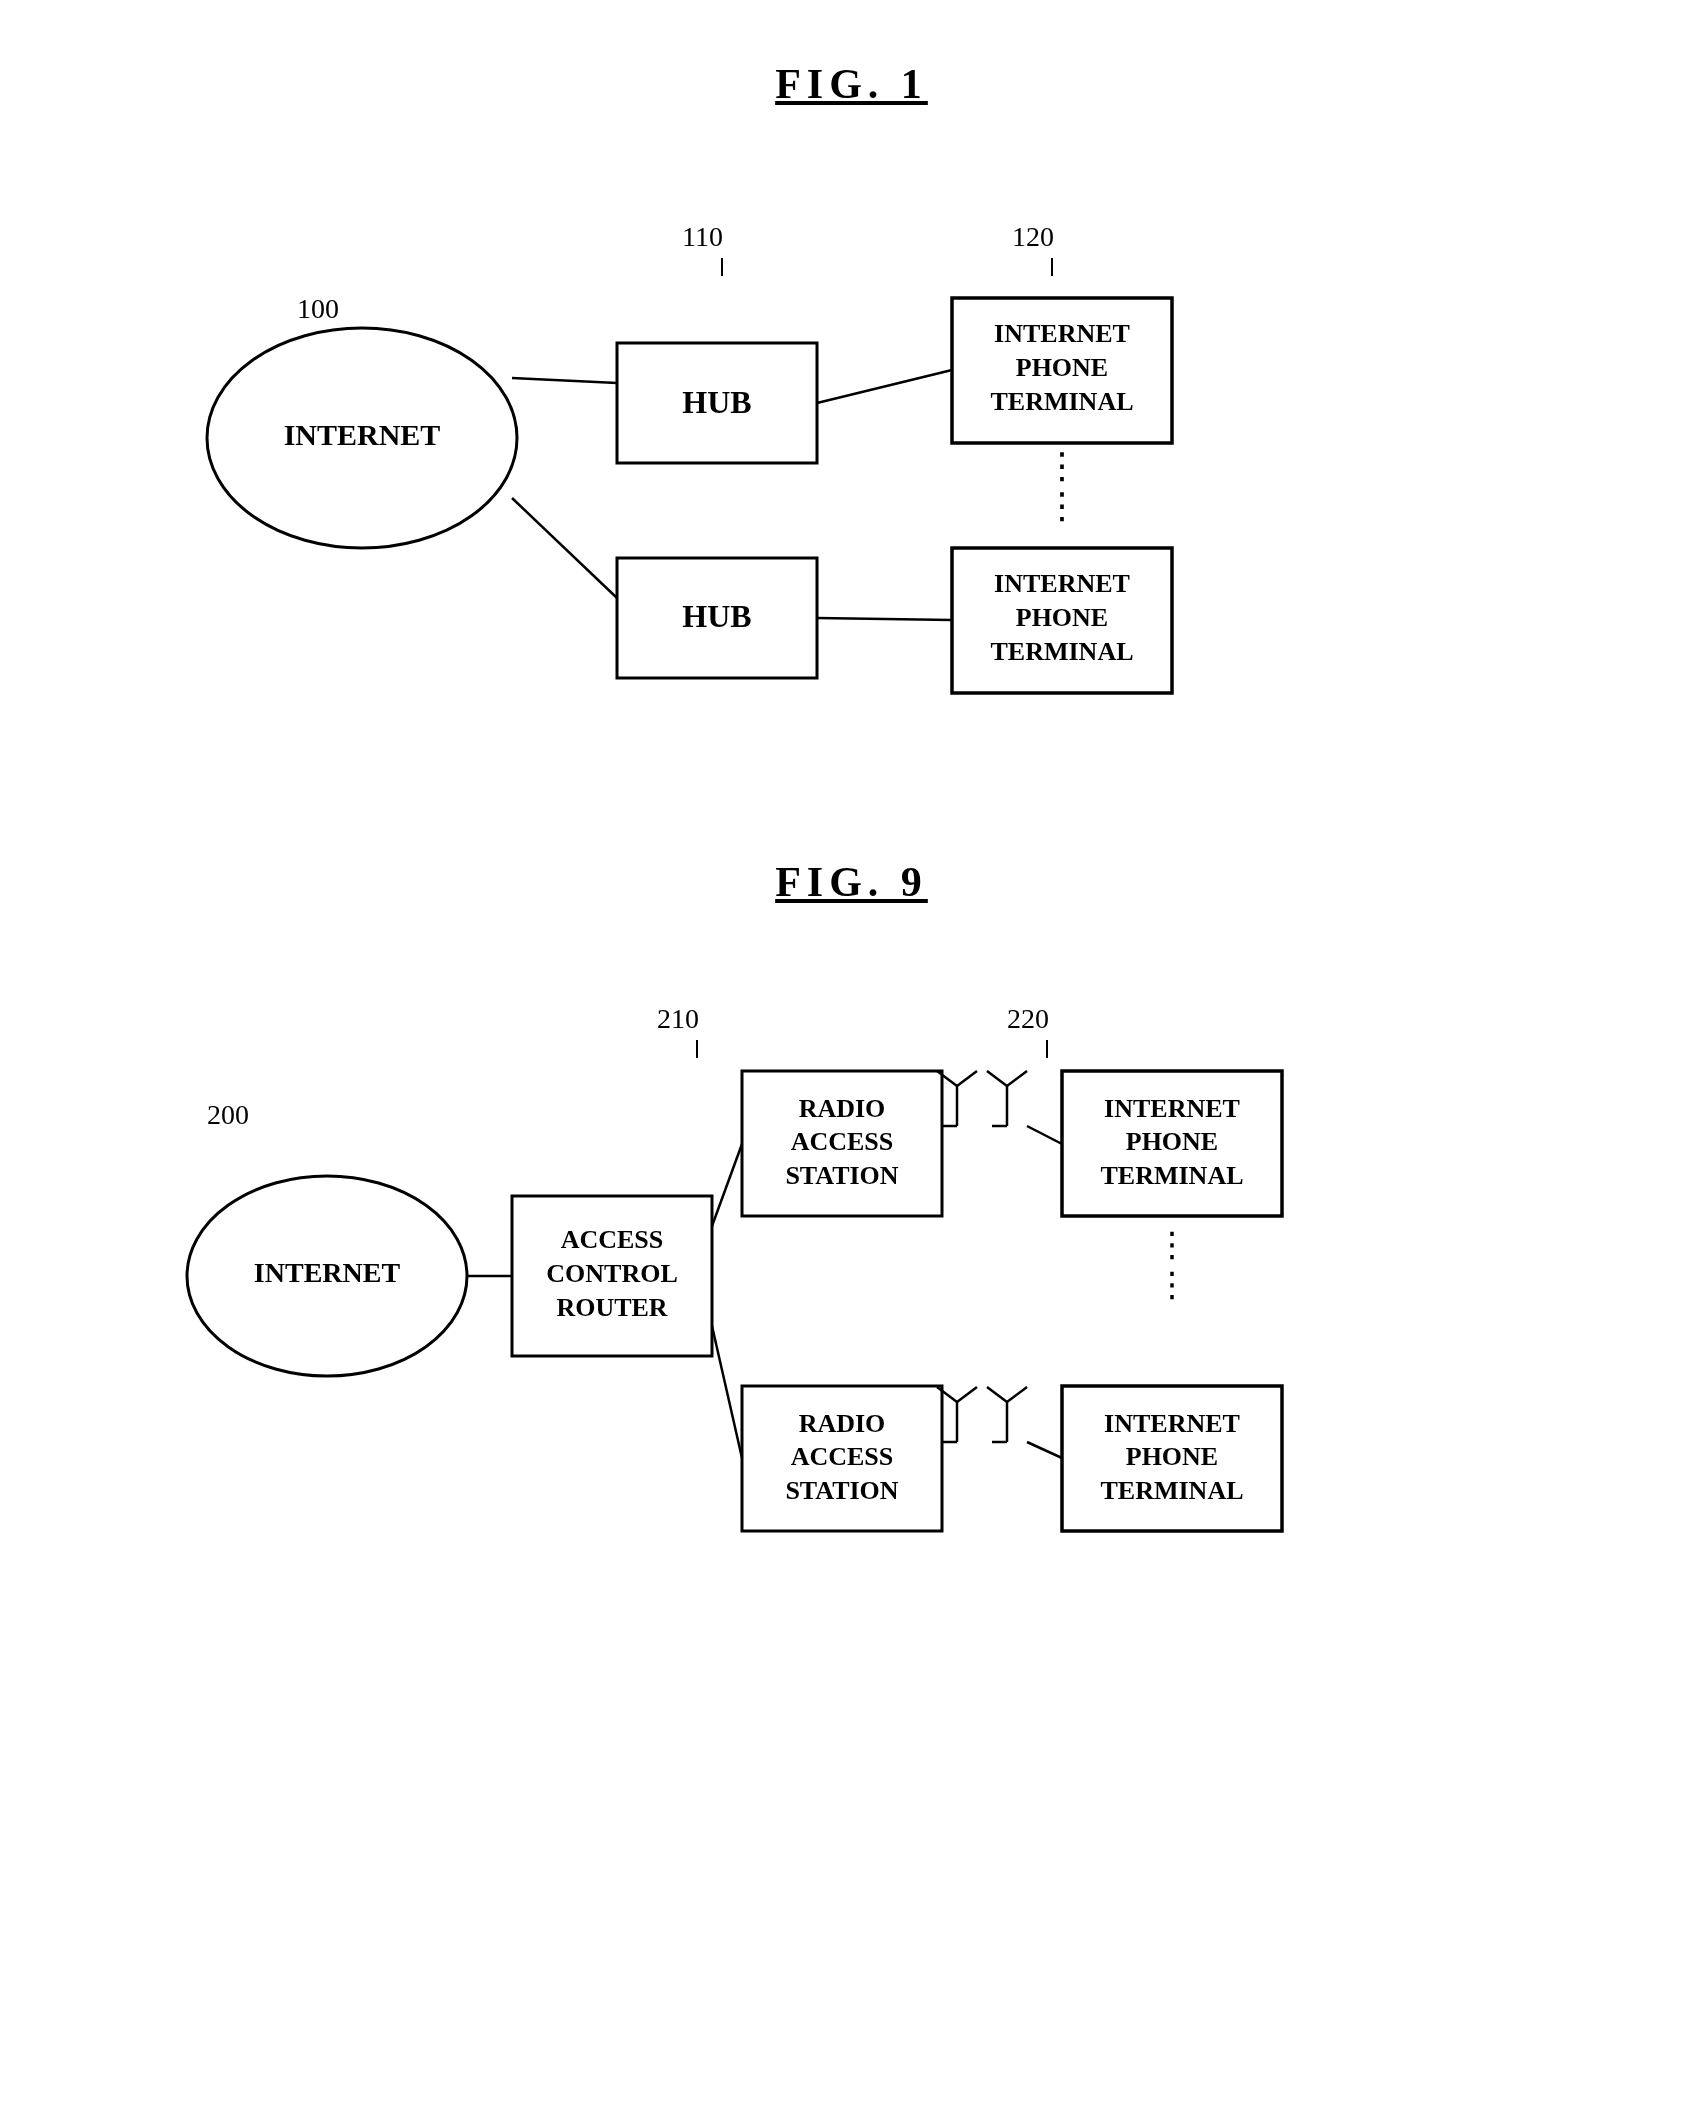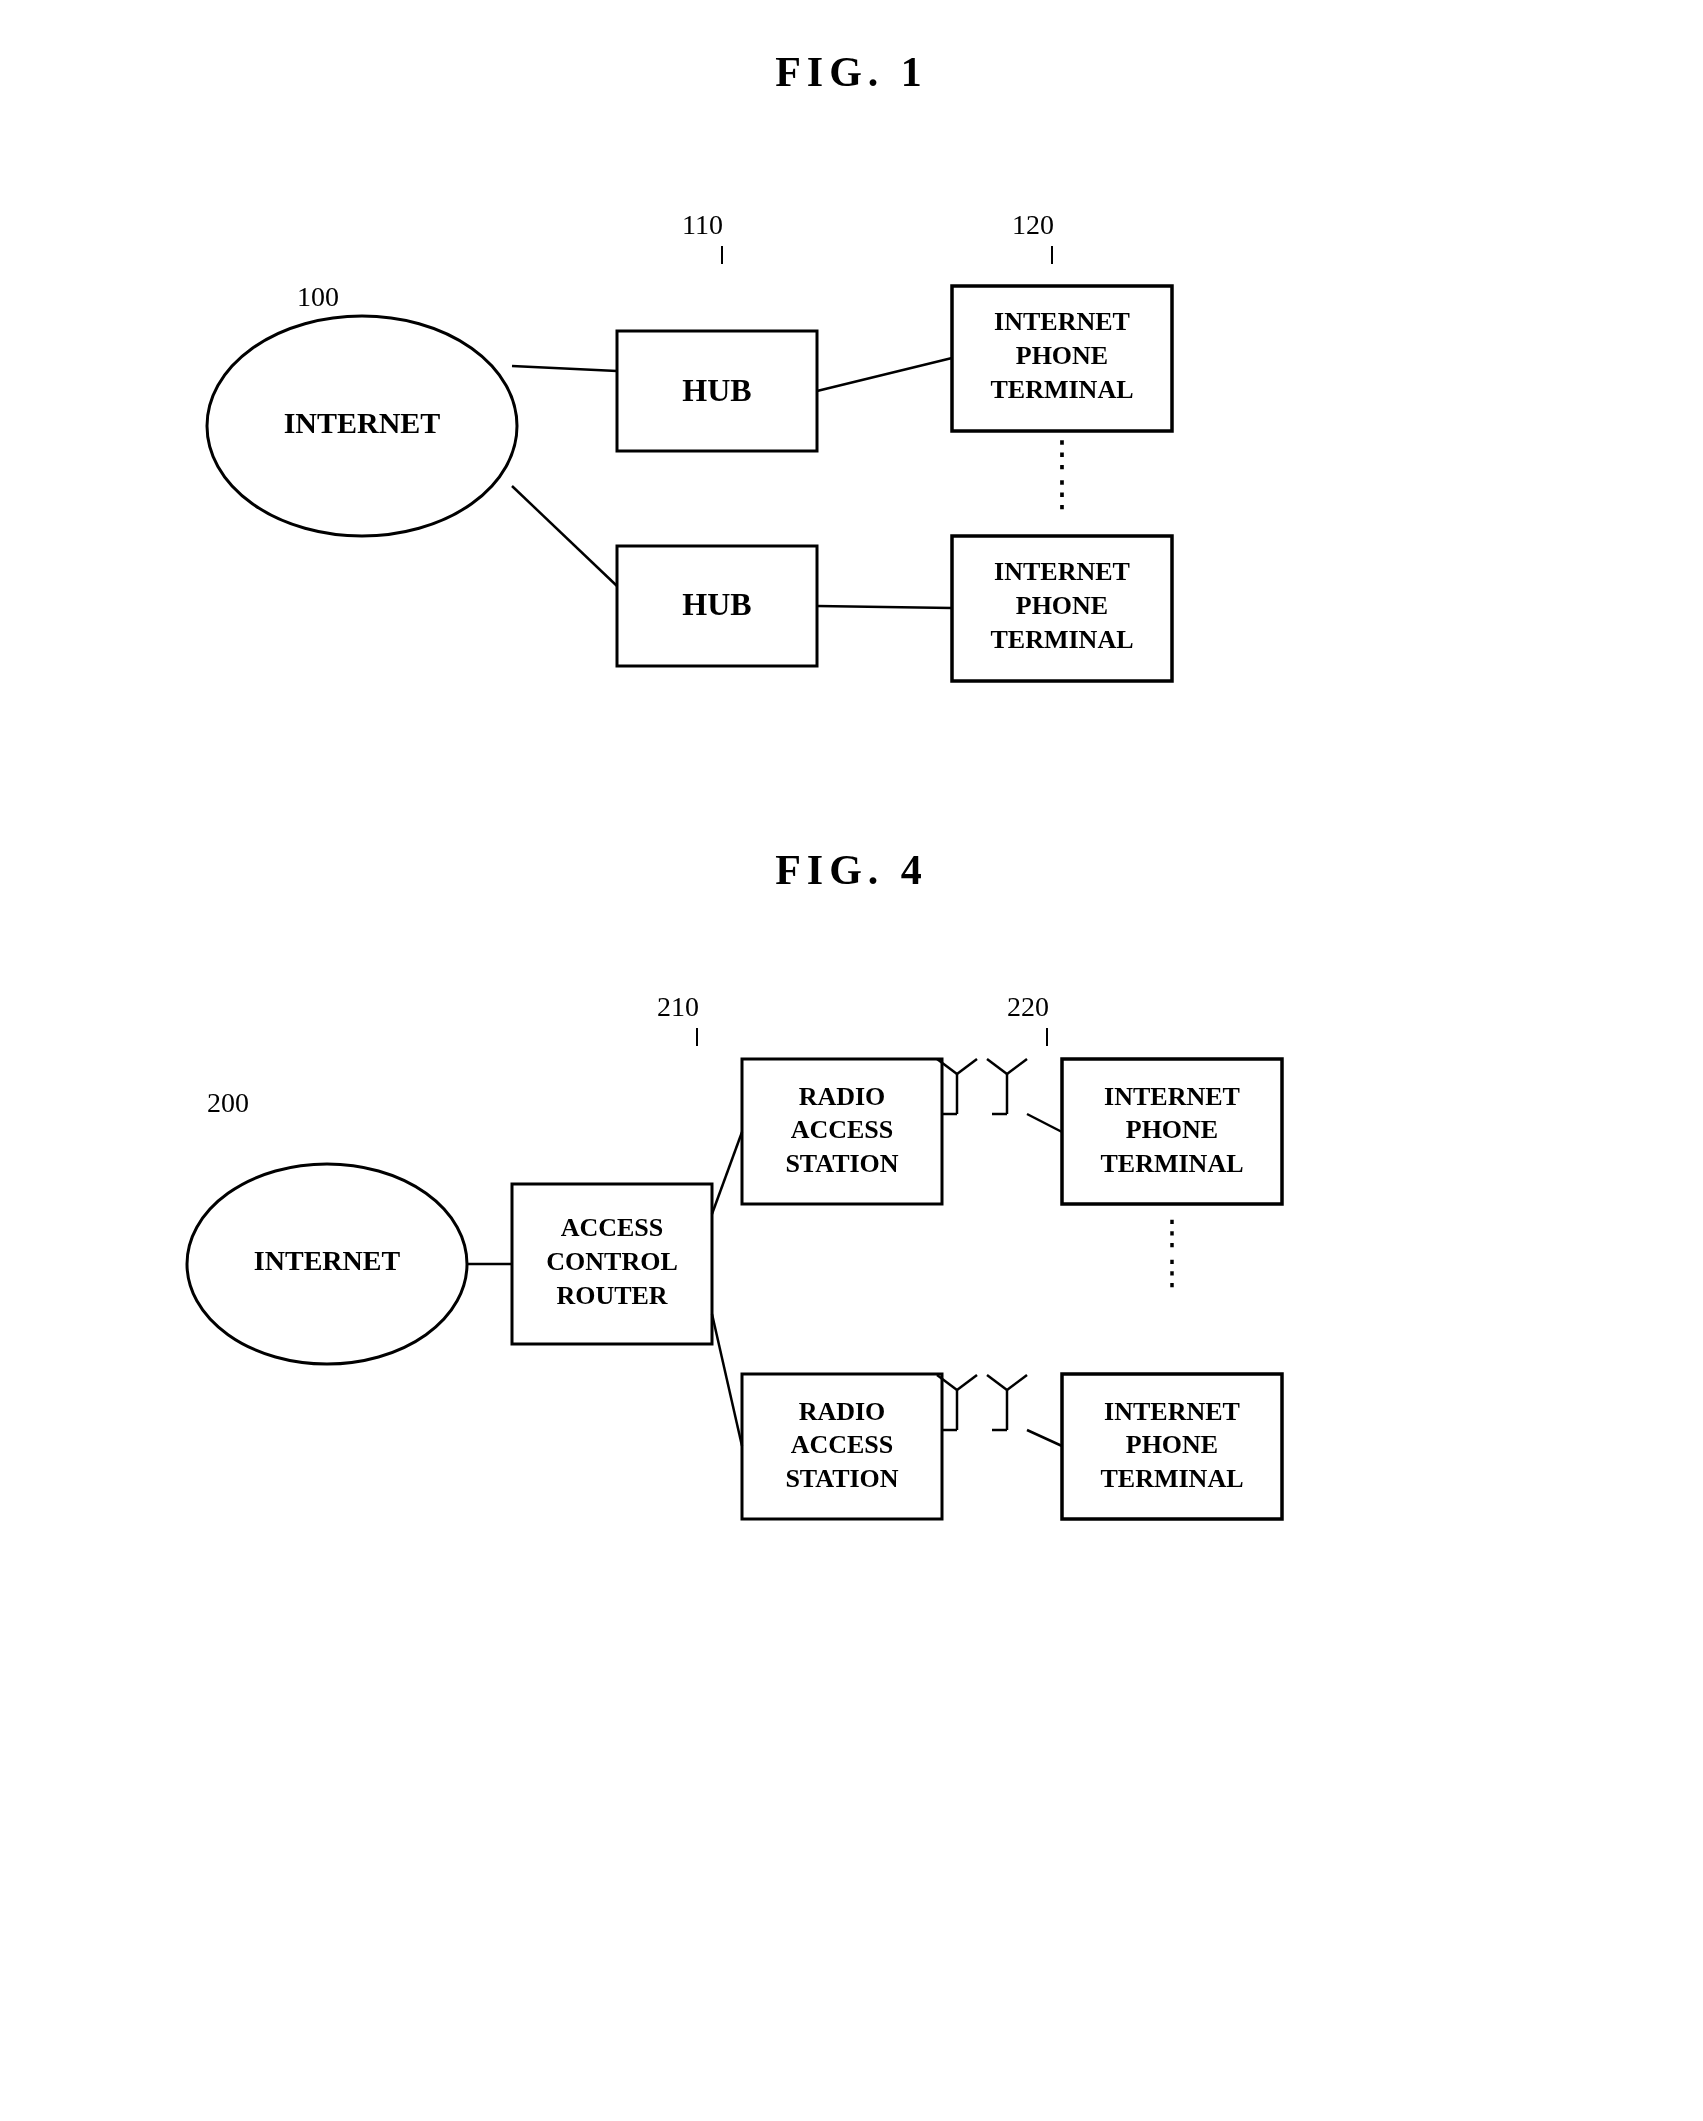--- a/index.html
+++ b/index.html
@@ -9,21 +9,22 @@
       width: 1703px;
       min-height: 2121px;
       display: flex;
       flex-direction: column;
       align-items: center;
     }
 
     .page-container {
       width: 100%;
       max-width: 1703px;
-      padding: 48px 100px;
+      padding: 60px 100px;
+      text-decoration: underline;
     }
 
     
     .fig-title {
       text-align: center;
       font-size: 42px;
       font-weight: bold;
       letter-spacing: 6px;
       margin-bottom: 50px;
     }
@@ -91,21 +92,21 @@
 
       <line x1="360" y1="340" x2="465" y2="440" stroke="black" stroke-width="2.5"></line>
 
       <line x1="665" y1="245" x2="800" y2="212" stroke="black" stroke-width="2.5"></line>
 
       <line x1="665" y1="460" x2="800" y2="462" stroke="black" stroke-width="2.5"></line>
 
     </svg>
   </div>
 
-  <div class="fig-title">FIG.  4</div>
+  <div class="fig-title">FIG.  9</div>
 
   <div class="diagram">
     <svg width="1400" height="680" viewBox="0 0 1400 680">
 
       <text x="55" y="168" class="ref-num">200</text>
 
       <text x="505" y="72" class="ref-num">210</text>
       <line x1="545" y1="84" x2="545" y2="102" stroke="black" stroke-width="2"></line>
 
       <text x="855" y="72" class="ref-num">220</text>

